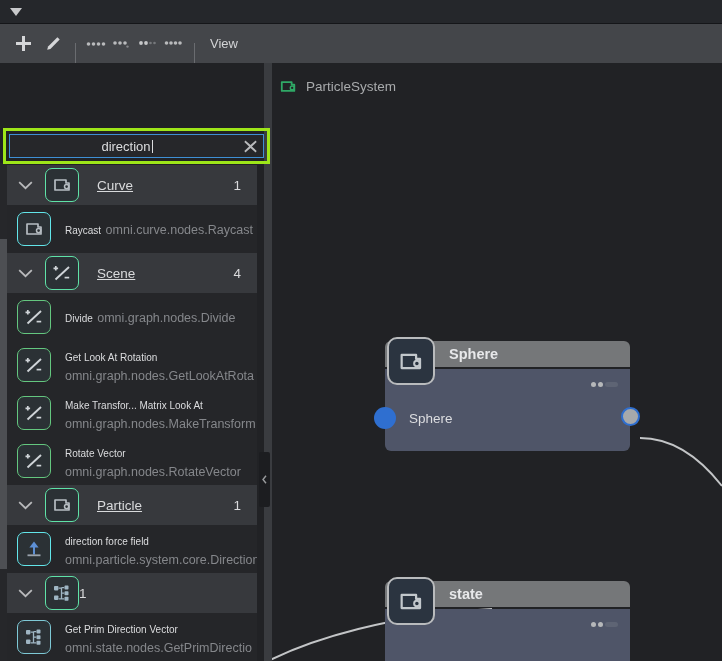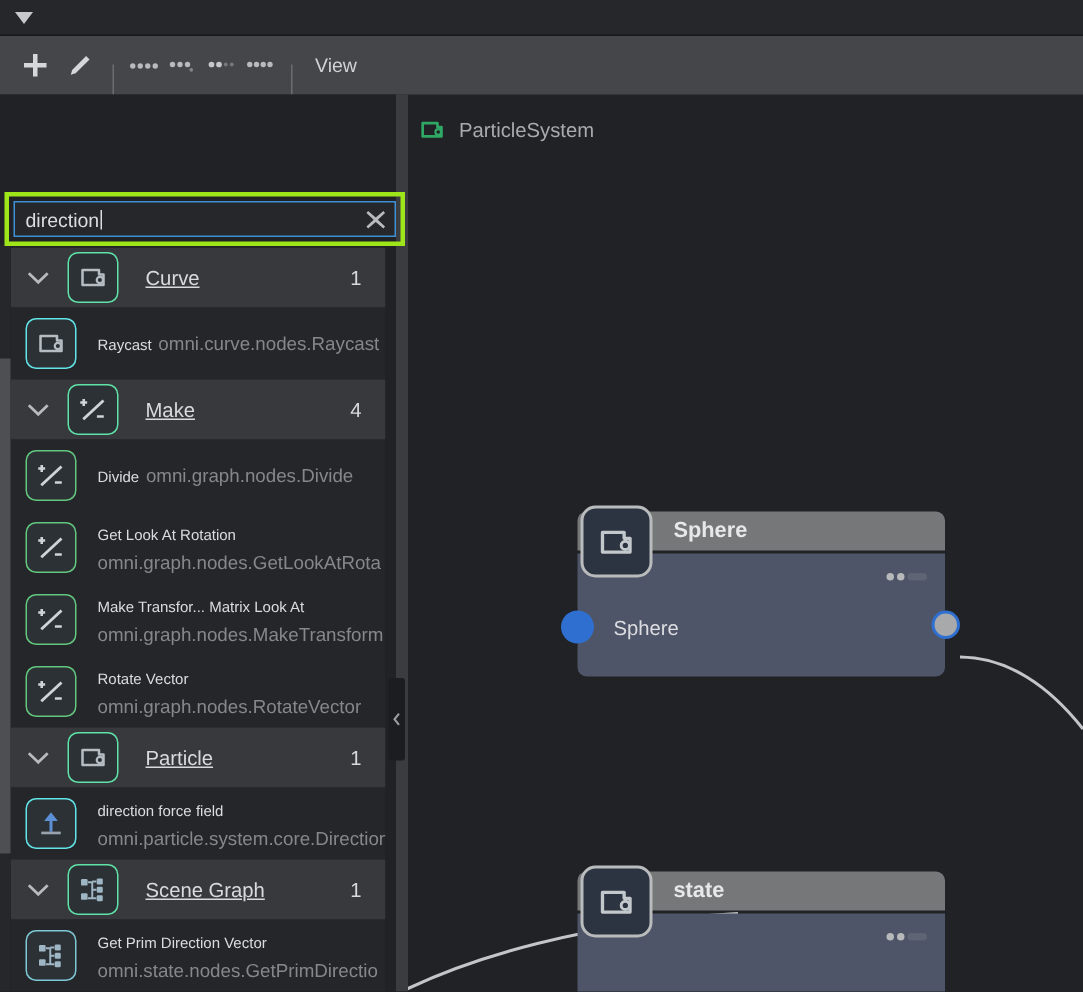--- a/index.html
+++ b/index.html
@@ -84,21 +84,21 @@
   .searchwrap {
     position: absolute; left: 9px; top: 71px;
     width: 255px; height: 24px;
     background: #26272a;
     border: 1px solid #3e8fd4;
     display: flex; align-items: center;
     z-index: 30;
   }
   .search-text {
     flex: 1; color: #dcdddf; font-size: 13px; padding-left: 7px;
-    white-space: nowrap; overflow: hidden;
+    white-space: nowrap; overflow: hidden; text-align: center;
   }
   .caret-bar {
     display: inline-block; width: 1px; height: 13px;
     background: #dcdddf; vertical-align: -2px; margin-left: 1px;
   }
   .clear-x {
     width: 26px; height: 22px;
     display: flex; align-items: center; justify-content: center;
     cursor: pointer;
   }
@@ -391,21 +391,21 @@
               <path d="M1.2 1.2 L7.5 7.2 L13.8 1.2" stroke="#b9babc" stroke-width="1.8" fill="none"></path>
             </svg>
         </span>
         <span class="cat-icon greenthin">
           <svg width="20" height="18" viewBox="0 0 20 18">
             <path d="M3.8 2 L3.8 6.6 M1.5 4.3 L6.1 4.3" stroke="#cfd4d8" stroke-width="1.7"></path>
             <path d="M17 3 L3.5 15.5" stroke="#cfd4d8" stroke-width="1.9"></path>
             <path d="M12.6 13.6 L17.2 13.6" stroke="#cfd4d8" stroke-width="1.7"></path>
           </svg>
         </span>
-        <span class="cat-label">Make</span>
+        <span class="cat-label">Scene</span>
         <span class="cat-count">4</span>
       </div>
 
       <div class="item-row">
         <span class="item-icon greenthin">
           <svg width="20" height="18" viewBox="0 0 20 18">
             <path d="M3.8 2 L3.8 6.6 M1.5 4.3 L6.1 4.3" stroke="#cfd4d8" stroke-width="1.7"></path>
             <path d="M17 3 L3.5 15.5" stroke="#cfd4d8" stroke-width="1.9"></path>
             <path d="M12.6 13.6 L17.2 13.6" stroke="#cfd4d8" stroke-width="1.7"></path>
           </svg>
@@ -497,21 +497,20 @@
         <span class="cat-icon cyan">
           <svg width="20" height="18" viewBox="0 0 20 18">
             <rect x="2" y="2" width="4.4" height="4.4" rx="0.8" fill="#9fb6c4"></rect>
             <rect x="2" y="11.5" width="4.4" height="4.4" rx="0.8" fill="#9fb6c4"></rect>
             <rect x="12.5" y="1.6" width="4" height="4" rx="0.8" fill="#9fb6c4"></rect>
             <rect x="12.5" y="7.2" width="4" height="4" rx="0.8" fill="#9fb6c4"></rect>
             <rect x="12.5" y="12.8" width="4" height="4" rx="0.8" fill="#9fb6c4"></rect>
             <path d="M6.6 4.2 L9.5 4.2 L9.5 14.8 L6.6 14.8 M9.5 9.2 L12.3 9.2 M9.5 3.6 L12.3 3.6 M9.5 14.8 L12.3 14.8" stroke="#9fb6c4" stroke-width="1.3" fill="none"></path>
           </svg>
         </span>
-        <span class="cat-label">Scene Graph</span>
         <span class="cat-count">1</span>
       </div>
 
       <div class="item-row">
         <span class="item-icon cyan">
           <svg width="20" height="18" viewBox="0 0 20 18">
             <rect x="2" y="2" width="4.4" height="4.4" rx="0.8" fill="#9fb6c4"></rect>
             <rect x="2" y="11.5" width="4.4" height="4.4" rx="0.8" fill="#9fb6c4"></rect>
             <rect x="12.5" y="1.6" width="4" height="4" rx="0.8" fill="#9fb6c4"></rect>
             <rect x="12.5" y="7.2" width="4" height="4" rx="0.8" fill="#9fb6c4"></rect>

